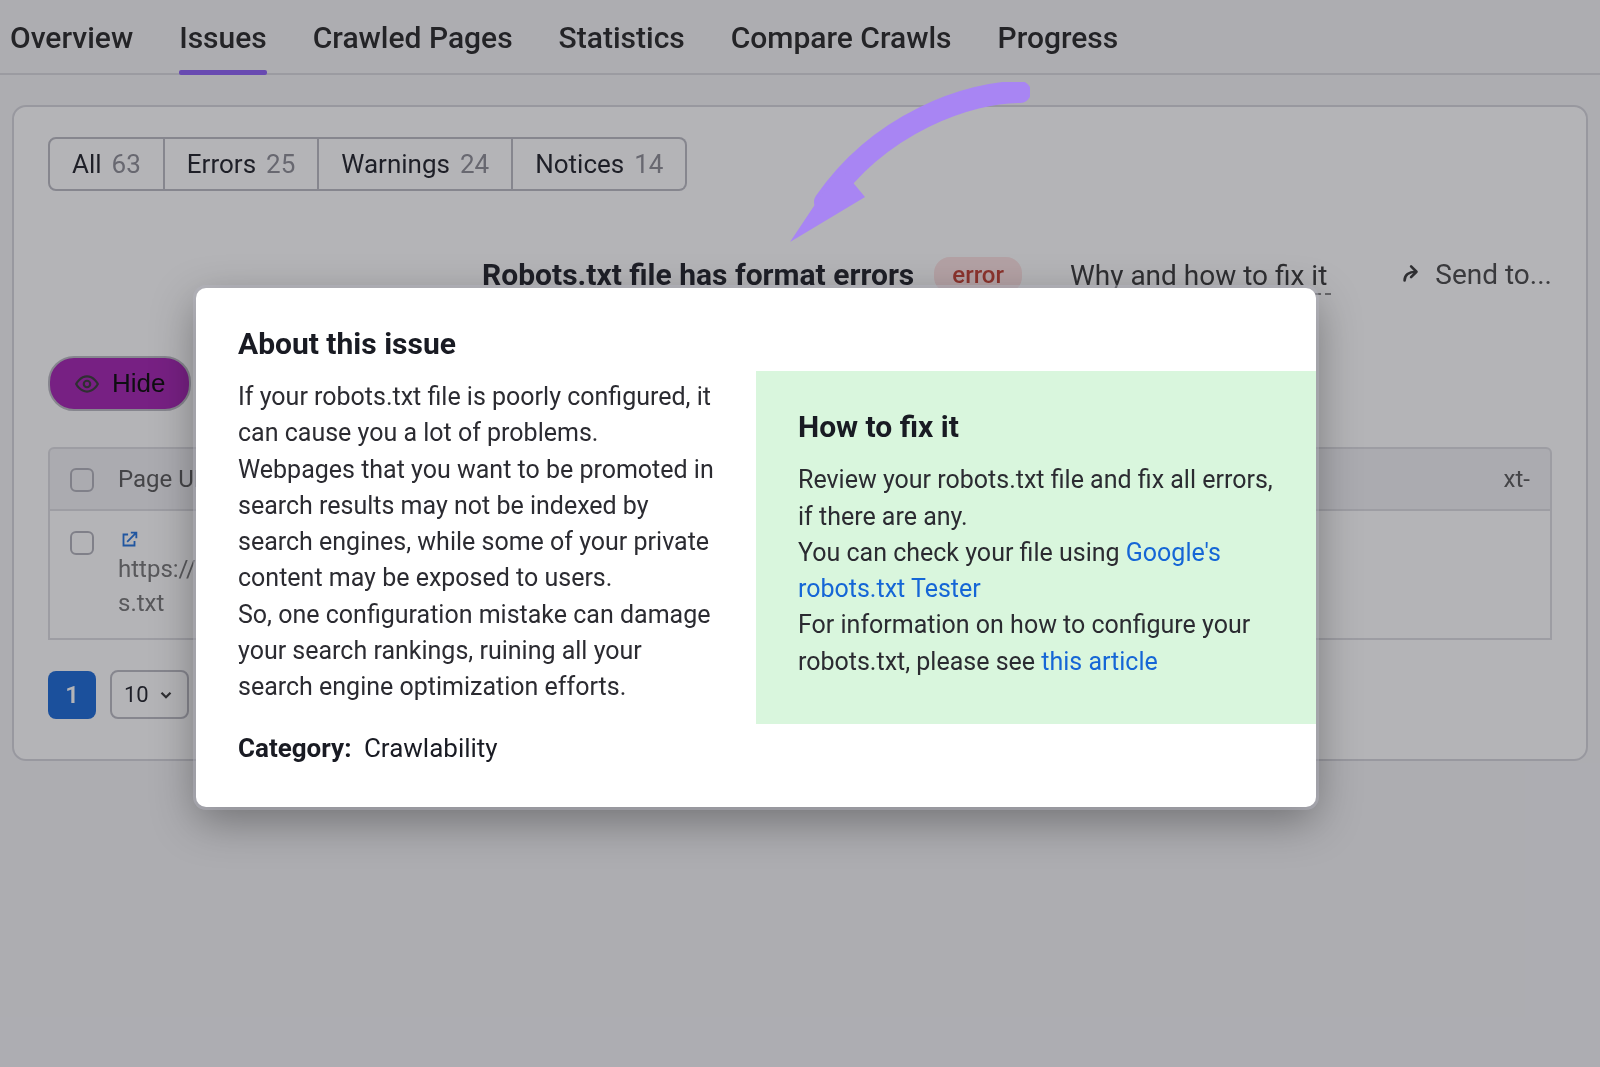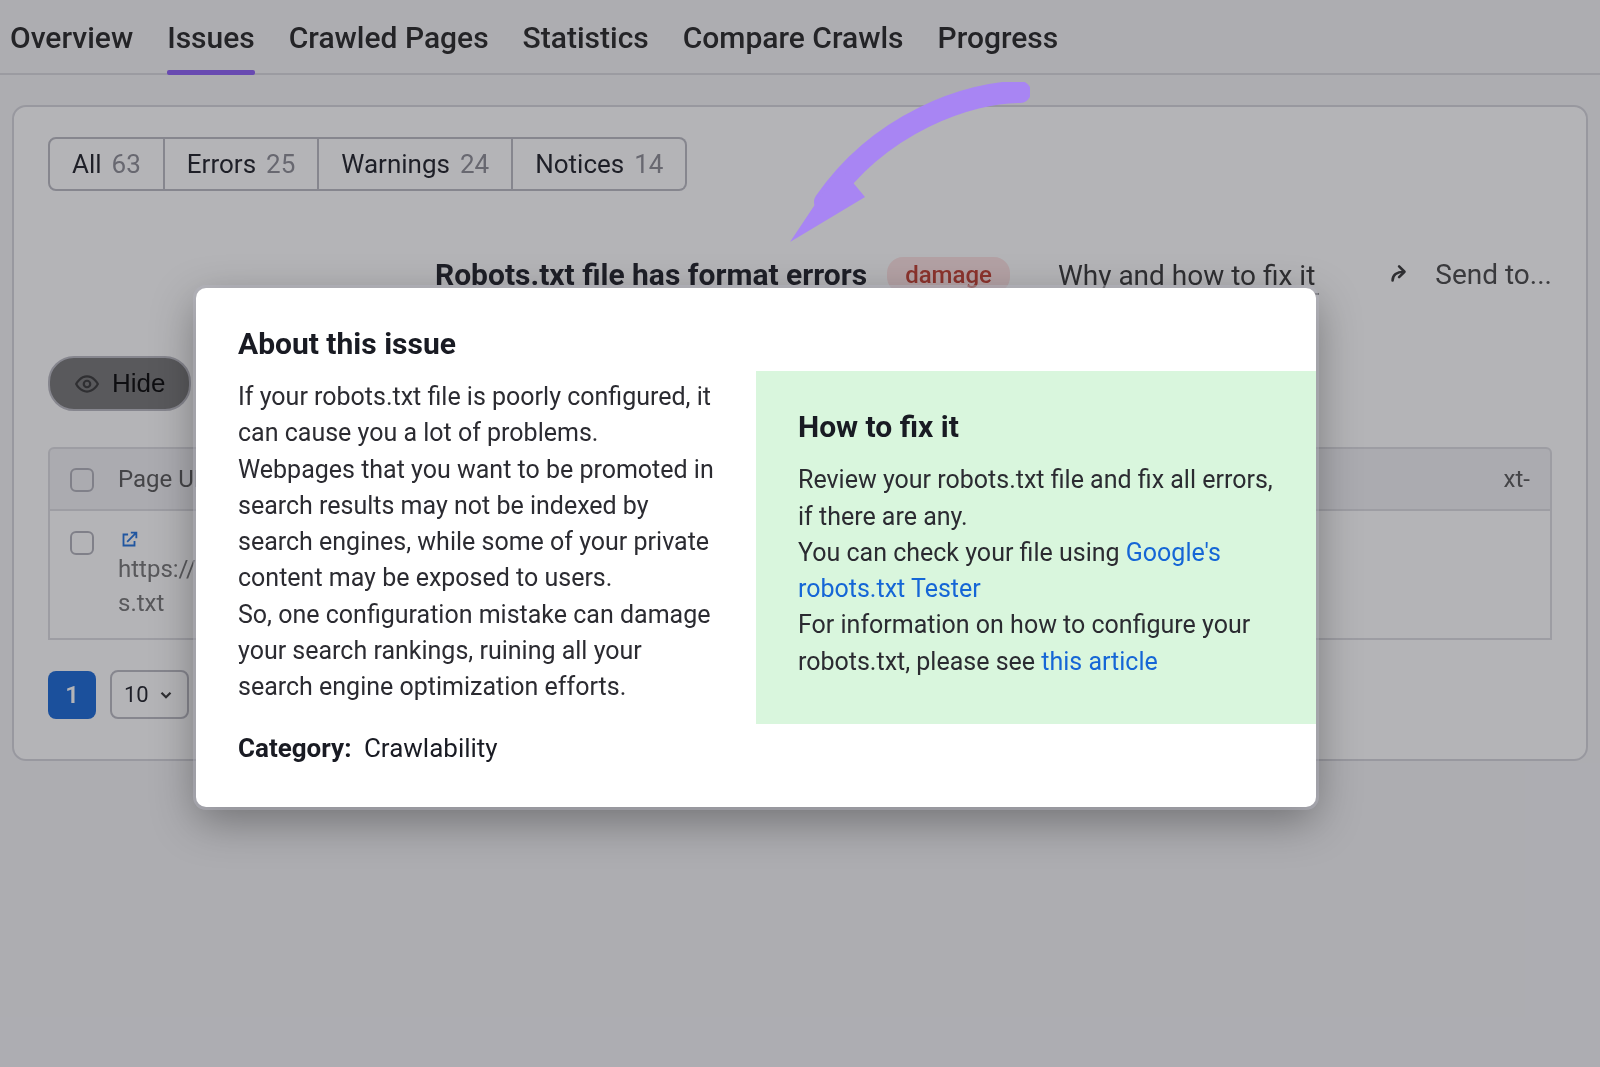--- a/index.html
+++ b/index.html
@@ -15,21 +15,21 @@
   .dim-overlay {
     position: absolute; inset:0;
     background: rgba(40,40,50,0.35);
     z-index: 5;
     pointer-events: none;
   }
 
   
   .tabs {
     display: flex;
-    gap: 34px;
+    gap: 46px;
     padding: 20px 10px 0 10px;
     font-size: 30px;
     font-weight: 500;
     color: #222;
     border-bottom: 2px solid #d9d9de;
     position: relative;
     z-index:1;
   }
   .tab { padding-bottom: 18px; cursor: pointer; position: relative; }
   .tab.active::after {
@@ -83,28 +83,28 @@
     position: relative;
     z-index: 20;
   }
   .why-wrap {
     background:#fff;
     padding: 18px 12px 18px 14px;
     border-radius:4px 4px 0 0;
     position:relative; z-index:20;
     margin-left: 10px;
   }
-  .sendto { display:flex; align-items:center; gap:24px; color:#444; font-size:28px; margin-left:34px;}
+  .sendto { display:flex; align-items:center; gap:12px; color:#444; font-size:28px; margin-left:34px;}
   .sendto svg { width:26px; height:26px; }
 
   .hide-btn {
     margin-top: 46px;
     display:inline-flex; align-items:center; gap:12px;
     border:2px solid #b9b9c1; border-radius:26px;
-    padding:10px 24px; font-size:26px; background:#737373; cursor:pointer;
+    padding:10px 24px; font-size:26px; background:#a21caf; cursor:pointer;
   }
   .hide-btn svg{ width:26px;height:26px;}
 
   .table { margin-top: 36px; }
   .thead { display:flex; align-items:center; gap:24px; background:#f1f1f4; border:2px solid #dcdce1; border-radius:6px 6px 0 0; padding:16px 20px; font-size:24px; color:#555;}
   .trow { display:flex; align-items:flex-start; gap:24px; padding:18px 20px; border:2px solid #dcdce1; border-top:none;}
   .chk { width:24px; height:24px; border:2.5px solid #b0b0b8; border-radius:6px; flex:none; margin-top:2px;}
   .urlcell { display:flex; flex-direction:column; color:#737373; font-size:24px; line-height:1.4;}
   .ext-icon { width:22px; height:22px; fill:#1d6fdc; margin-bottom:2px;}
 
@@ -174,21 +174,21 @@
       <span class="filter-count">24</span>
     </div>
     <div class="filter-btn">
       <span>Notices</span>
       <span class="filter-count">14</span>
     </div>
   </div>
 
   <div class="issue-head">
     <span class="issue-title">Robots.txt file has format errors</span>
-    <span class="badge-err">damage</span>
+    <span class="badge-err">error</span>
     <span class="why-wrap cutout-anchor">
       <span class="why-link">Why and how to fix it</span>
     </span>
     <span class="sendto">
       <svg viewBox="0 0 24 24" fill="none" stroke="#333" stroke-width="2.4" stroke-linecap="round" stroke-linejoin="round">
           <path d="M7 17c0-5 4-8 10-8"></path>
           <path d="M13 4l5 5-5 5"></path>
         </svg>
       <span>Send to...</span>
     </span>

